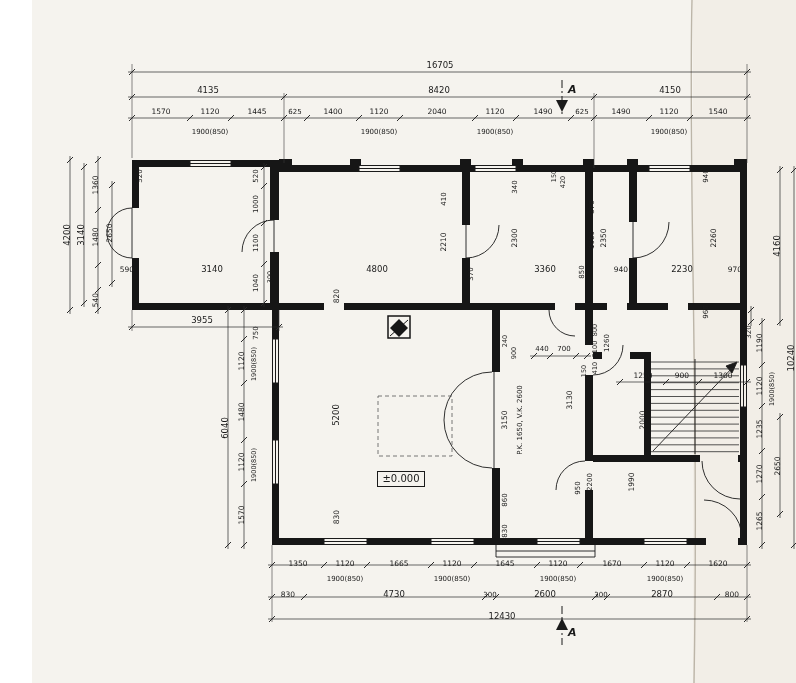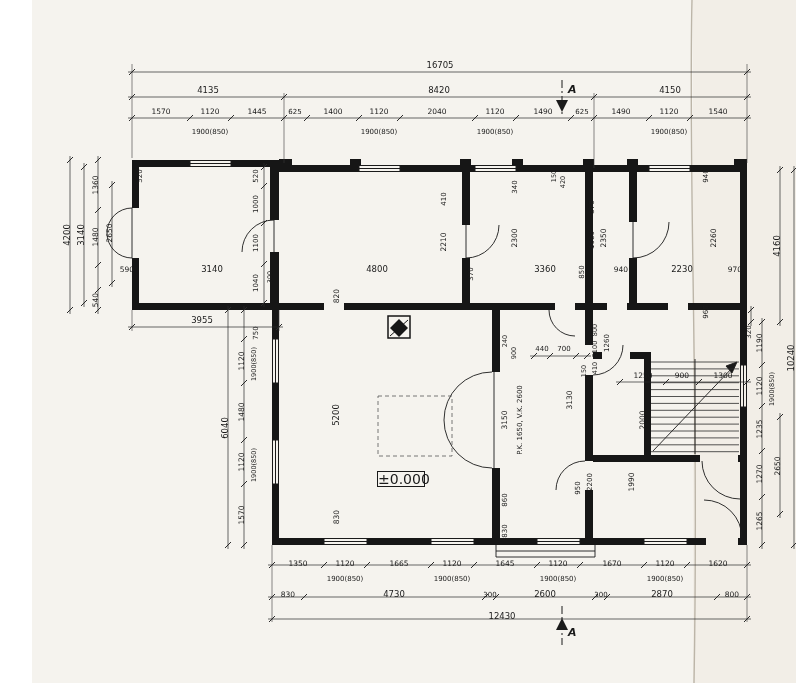--- a/index.html
+++ b/index.html
@@ -1,20 +1,20 @@
 <!DOCTYPE html>
 <html><head>
 <meta charset="utf-8">
 <style>
   html,body{margin:0;padding:0;background:#ffffff;}
   .sheet{position:relative;width:796px;height:683px;background:#f5f3ee;overflow:hidden;
          font-family:"DejaVu Sans",sans-serif;color:#1a1a1a;margin-left:32px;}
   .sheet svg{position:absolute;left:0;top:0;}
   .origin-box{position:absolute;left:345px;top:471px;width:46px;height:14px;
-              border:1px solid #1a1a1a;font-size:14px;line-height:14px;text-align:center;
+              border:1px solid #1a1a1a;font-size:10px;line-height:14px;text-align:center;
               background:transparent;}
   .sec-label{position:absolute;font-size:11px;font-weight:bold;font-style:italic;}
   .sec-label.top{left:536px;top:83px;}
   .sec-label.bottom{left:536px;top:626px;}
 </style>
 </head>
 <body>
 
 <div class="sheet">
 

